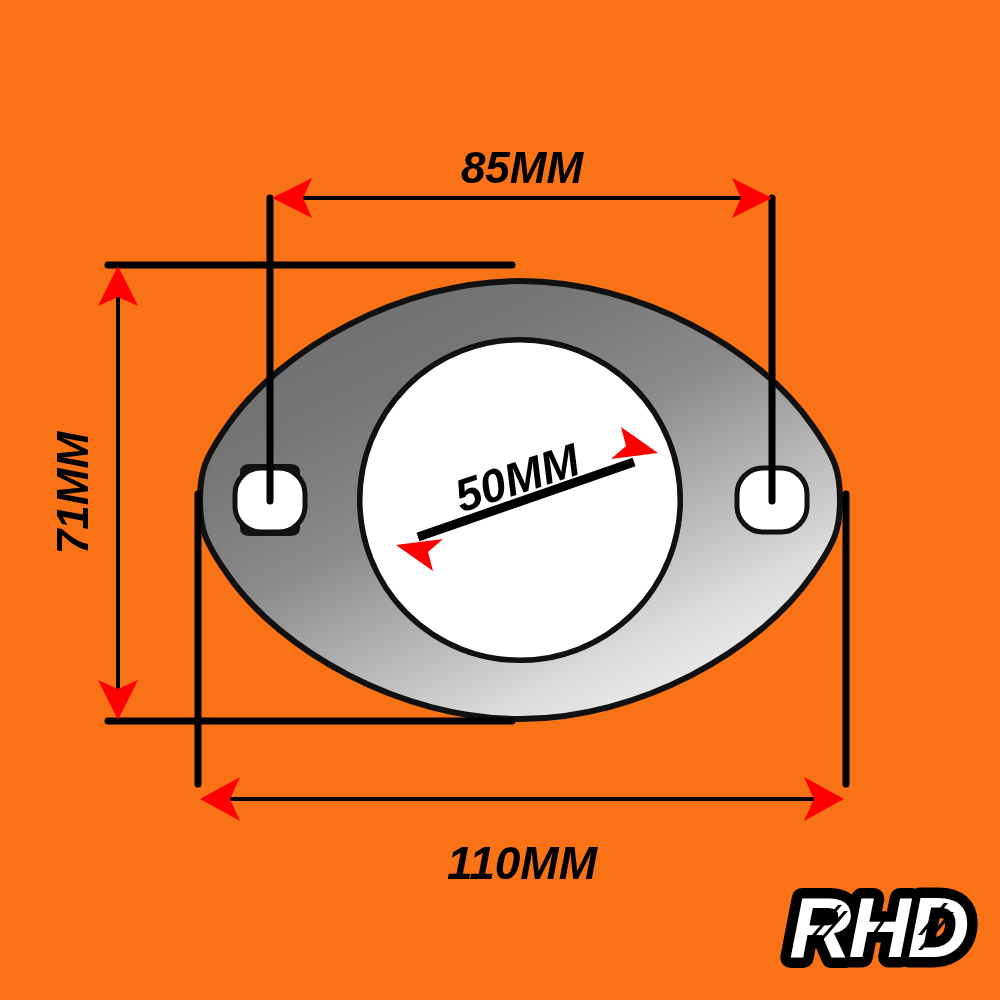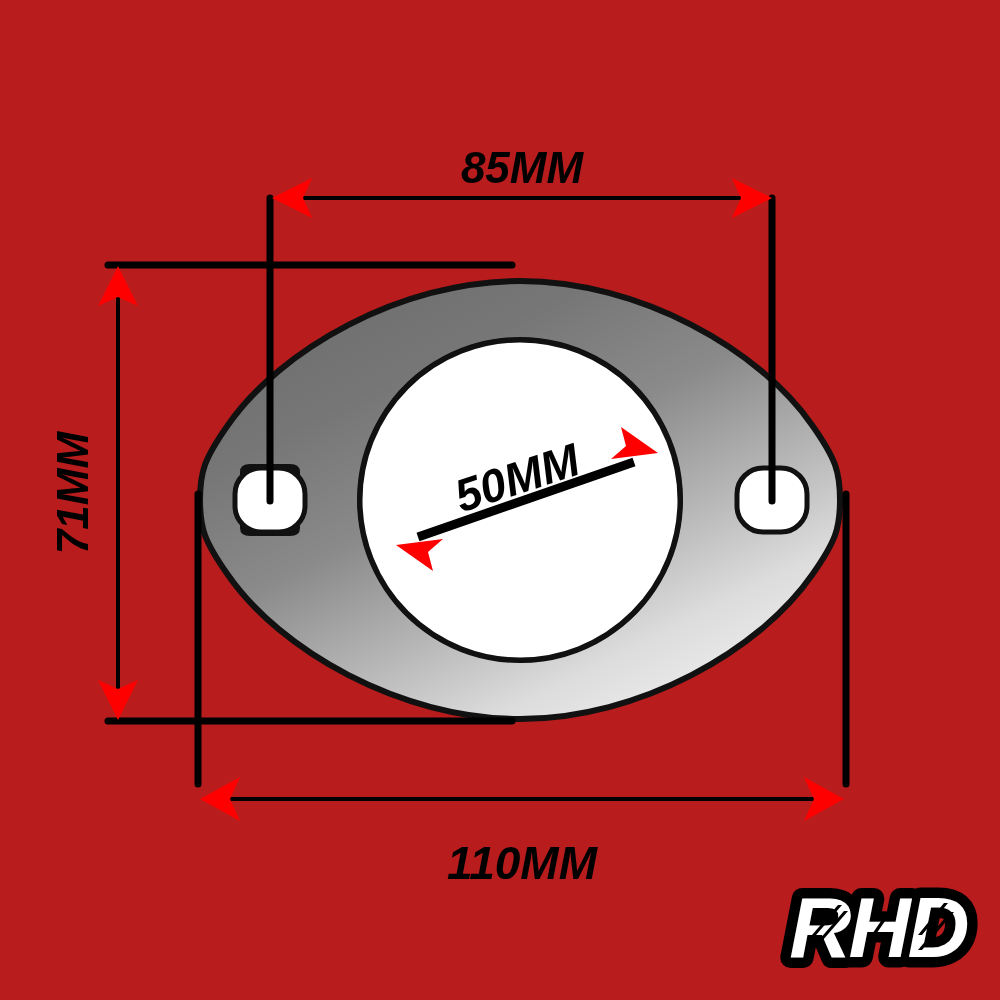--- a/index.html
+++ b/index.html
@@ -10,21 +10,21 @@
   body {
     width: 1000px;
     height: 1000px;
     overflow: hidden;
     font-family: "Liberation Sans", sans-serif;
   }
   #stage {
     position: relative;
     width: 1000px;
     height: 1000px;
-    background: #b91c1c;
+    background: #f97316;
   }
   #drawing {
     position: absolute;
     top: 0;
     left: 0;
     width: 1000px;
     height: 1000px;
     display: block;
   }
   .dim-text {

